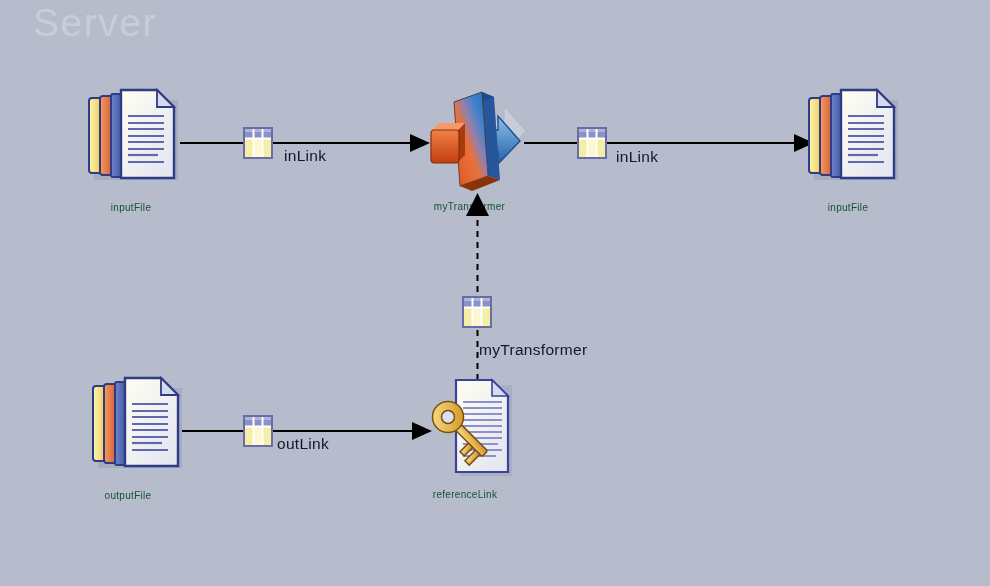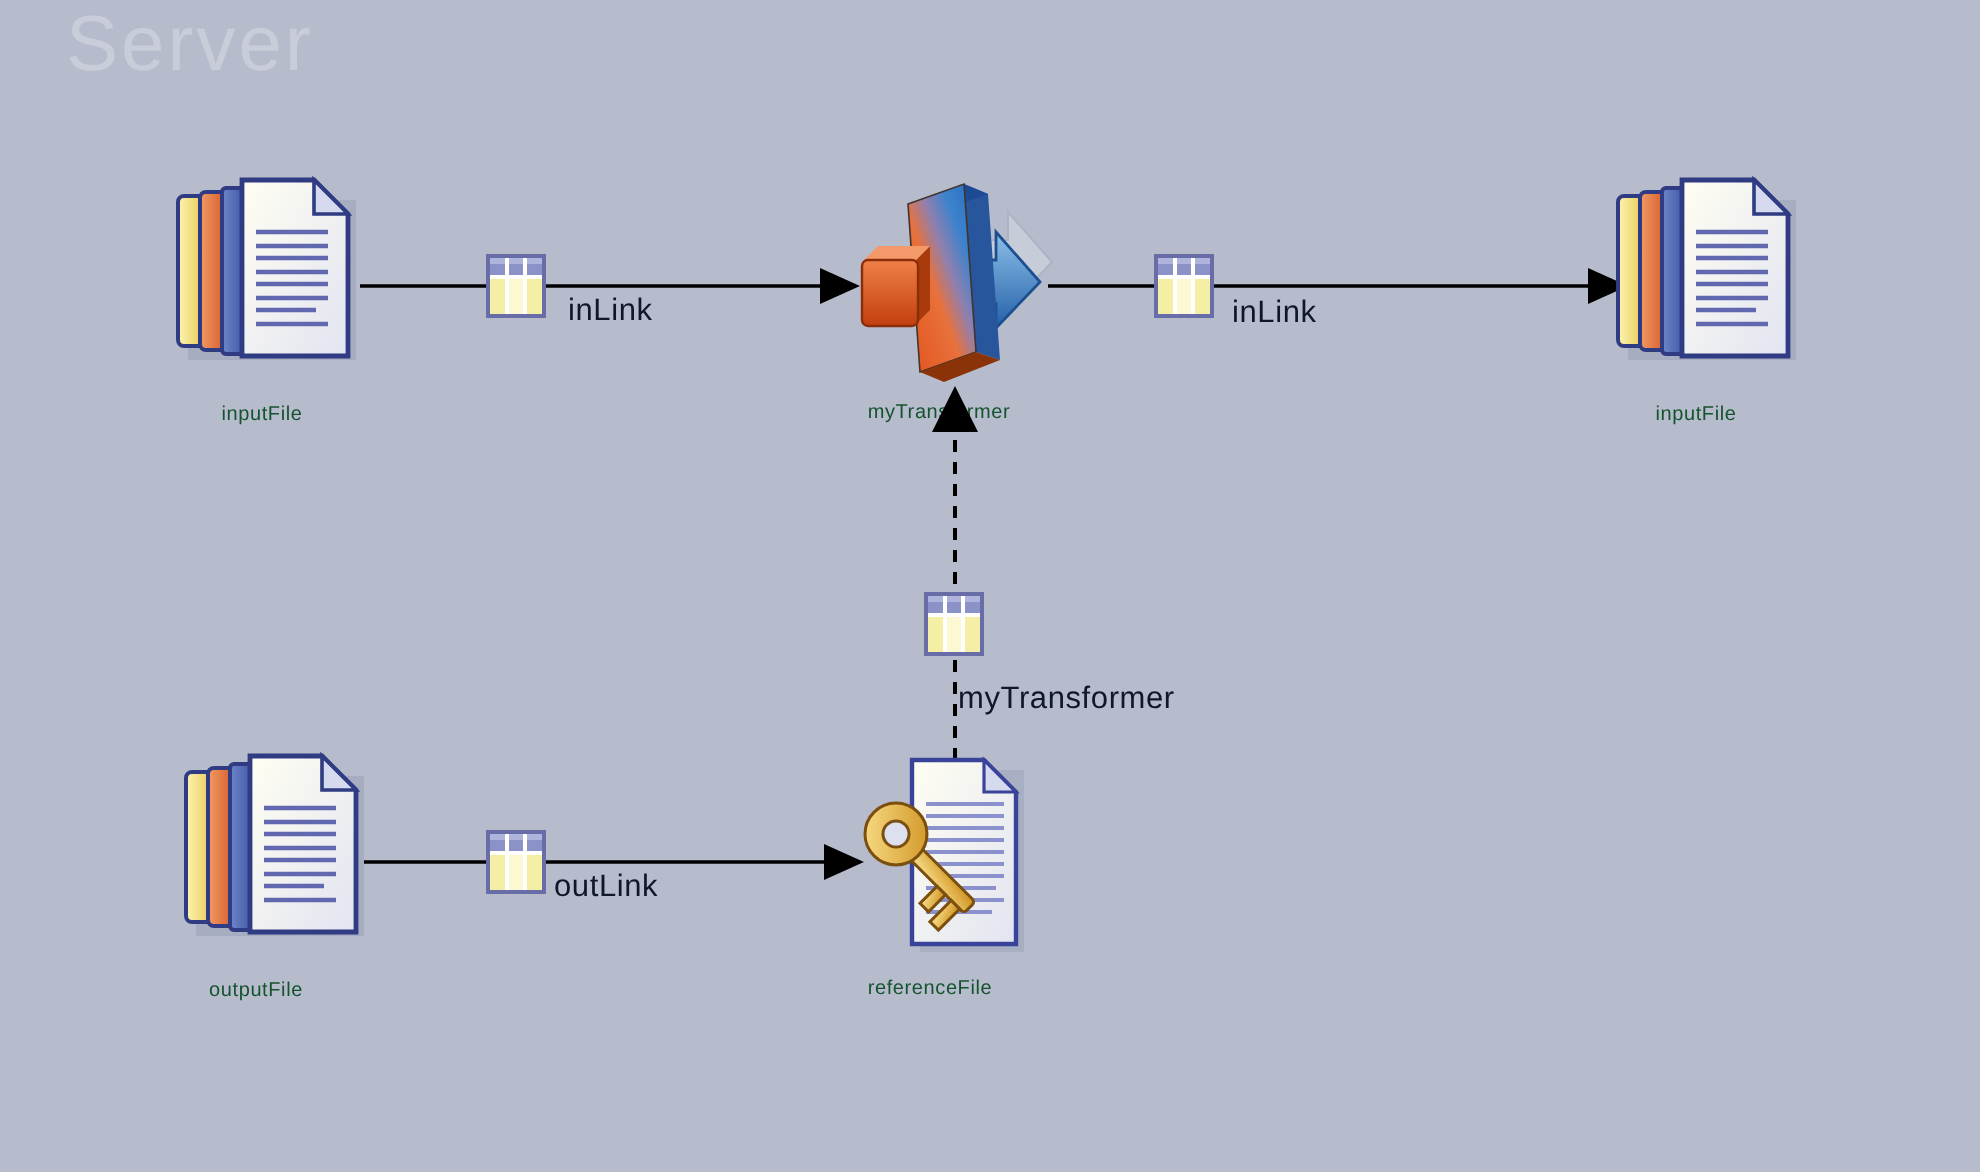--- a/index.html
+++ b/index.html
@@ -192,21 +192,21 @@
       </g>
       <g transform="rotate(-45 22 43)" stroke="#7a4f10">
         <rect x="18" y="54" width="8" height="41" rx="2" fill="url(#gradGold)" stroke-width="1.5"></rect>
         <rect x="6" y="76" width="12" height="6" fill="url(#gradGold)" stroke-width="1.5"></rect>
         <rect x="3" y="86" width="15" height="6" fill="url(#gradGold)" stroke-width="1.5"></rect>
         <circle cx="22" cy="43" r="15.5" fill="url(#gradGold)" stroke-width="1.5"></circle>
         <circle cx="22" cy="43" r="6.5" fill="#dde1ef" stroke-width="1.5"></circle>
       </g>
     </svg>
   </div>
-  <div class="stage-label" style="left:405px; top:489px; width:120px;">referenceFile</div>
+  <div class="stage-label" style="left:405px; top:489px; width:120px;">referenceLink</div>
 
   <div class="marker" style="left:243px; top:127px;">
     <svg width="30" height="32" viewBox="0 0 30 32">
       <rect x="1" y="1" width="28" height="30" fill="#f5efa5" stroke="#686da8" stroke-width="2"></rect>
       <rect x="11.5" y="11" width="7" height="19" fill="#fbf8d2"></rect>
       <rect x="2" y="2" width="26" height="9" fill="#8a92c8"></rect>
       <rect x="2" y="2" width="26" height="3" fill="#aeb4dc"></rect>
       <g stroke="#ffffff" stroke-width="2">
         <line x1="10.5" y1="2" x2="10.5" y2="30"></line>
           <line x1="19.5" y1="2" x2="19.5" y2="30"></line>

